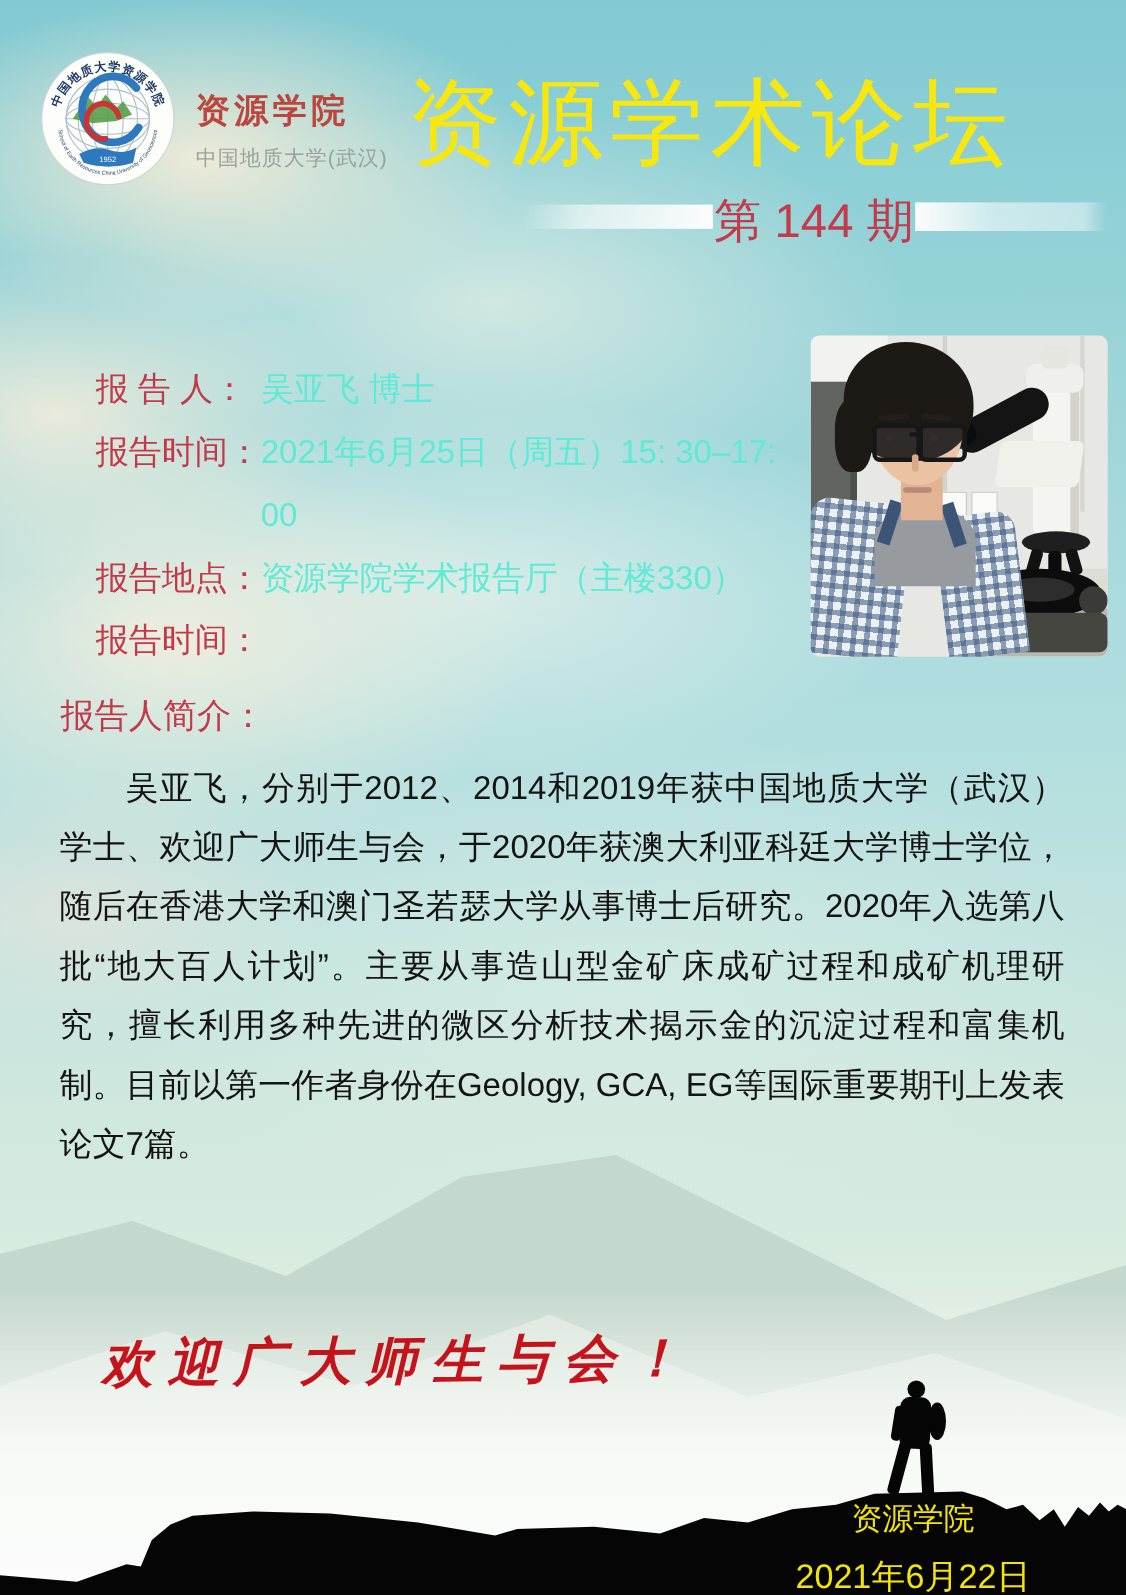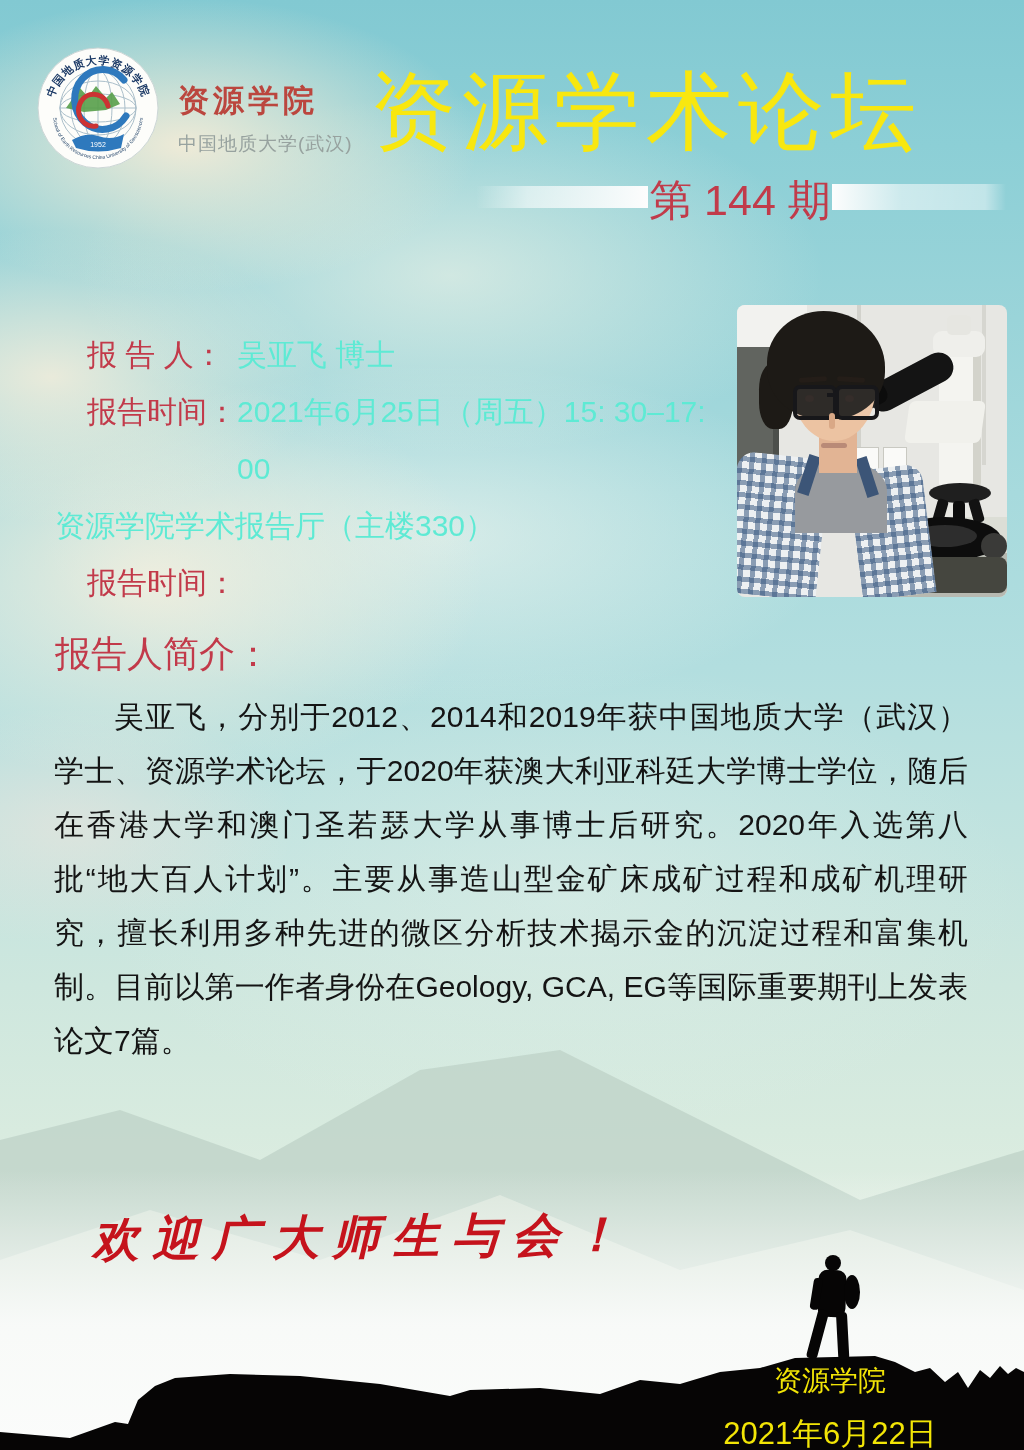--- a/index.html
+++ b/index.html
@@ -49,21 +49,21 @@
   }
   .issue-text{
     position:absolute;left:648px;top:172px;width:184px;text-align:center;
     font-size:43px;color:#c13b4a;white-space:nowrap;
   }
   
   .info{position:absolute;left:55px;top:326px;width:676px;font-size:30px;line-height:57px;}
   .info-row{display:flex;align-items:flex-start;}
   .info-label{flex:none;width:150px;color:#c23a4a;margin-left:32px;}
   .info-value{flex:1;color:#5eead4;}
-  .intro-heading{position:absolute;left:55px;top:630px;font-size:36px;color:#c23a4a;}
+  .intro-heading{position:absolute;left:55px;top:630px;font-size:31px;color:#c23a4a;}
   .bio{
     position:absolute;left:54px;top:690px;width:914px;
     font-size:30px;line-height:54px;color:#141414;
     text-align:justify;text-indent:2em;
   }
   
   .welcome{
     position:absolute;left:92px;top:1206px;
     font-family:"DejaVu Serif",serif;font-style:italic;font-weight:bold;
     font-size:47px;letter-spacing:13px;color:#c5131c;
@@ -241,30 +241,31 @@
   <div class="info">
     <div class="info-row">
       <span class="info-label">报 告 人：</span>
       <span class="info-value">吴亚飞 博士</span>
     </div>
     <div class="info-row">
       <span class="info-label">报告时间：</span>
       <span class="info-value">2021年6月25日（周五）15: 30–17: 00</span>
     </div>
     <div class="info-row">
+      <span class="info-label">报告地点：</span>
       <span class="info-value">资源学院学术报告厅（主楼330）</span>
     </div>
     <div class="info-row">
       <span class="info-label">报告时间：</span>
     </div>
   </div>
 
   <div class="intro-heading">报告人简介：</div>
 
-  <div class="bio">吴亚飞，分别于2012、2014和2019年获中国地质大学（武汉）学士、资源学术论坛，于2020年获澳大利亚科廷大学博士学位，随后在香港大学和澳门圣若瑟大学从事博士后研究。2020年入选第八批“地大百人计划”。主要从事造山型金矿床成矿过程和成矿机理研究，擅长利用多种先进的微区分析技术揭示金的沉淀过程和富集机制。目前以第一作者身份在Geology, GCA, EG等国际重要期刊上发表论文7篇。</div>
+  <div class="bio">吴亚飞，分别于2012、2014和2019年获中国地质大学（武汉）学士、欢迎广大师生与会，于2020年获澳大利亚科廷大学博士学位，随后在香港大学和澳门圣若瑟大学从事博士后研究。2020年入选第八批“地大百人计划”。主要从事造山型金矿床成矿过程和成矿机理研究，擅长利用多种先进的微区分析技术揭示金的沉淀过程和富集机制。目前以第一作者身份在Geology, GCA, EG等国际重要期刊上发表论文7篇。</div>
 
   <div class="welcome">欢迎广大师生与会！</div>
 
   <div class="footer">
     <div class="footer-org">资源学院</div>
     <div class="footer-date">2021年6月22日</div>
   </div>
 
 </div>
 

